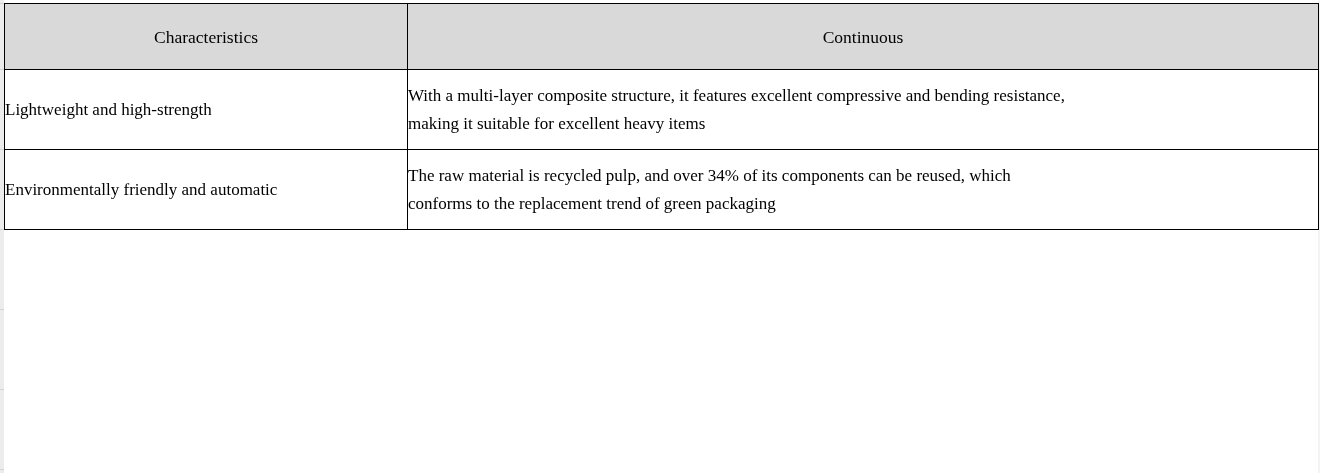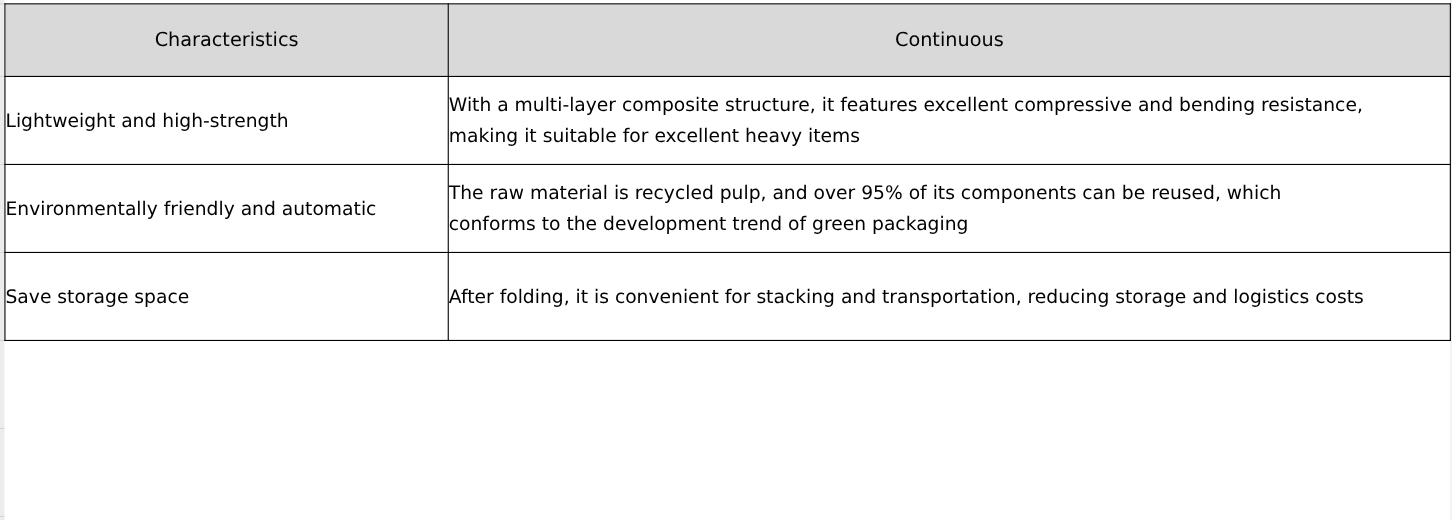--- a/index.html
+++ b/index.html
@@ -37,20 +37,21 @@
       height: 473px;
       background: #f3f3f3;
     }
     table.sheet {
       position: absolute;
       left: 4px;
       top: 3px;
       width: 1314px;
       border-collapse: collapse;
       table-layout: fixed;
+      font-family: Liberation Serif, serif;
     }
     table.sheet th, table.sheet td {
       border: 1px solid #000000;
       padding: 0;
       color: #000000;
       font-size: 17px;
       line-height: 28px;
       overflow: hidden;
       white-space: nowrap;
     }
@@ -116,24 +117,18 @@
     <tr>
       <td class="char-cell">Lightweight and high-strength</td>
       <td class="desc-cell">
         <span class="desc-line">With a multi-layer composite structure, it features excellent compressive and bending resistance,</span>
         <span class="desc-line">making it suitable for excellent heavy items</span>
       </td>
     </tr>
     <tr>
       <td class="char-cell">Environmentally friendly and automatic</td>
       <td class="desc-cell">
-        <span class="desc-line">The raw material is recycled pulp, and over 95% of its components can be reused, which</span>
-        <span class="desc-line">conforms to the development trend of green packaging</span>
-      </td>
-    </tr>
-    <tr>
-      <td class="char-cell">Save storage space</td>
-      <td class="desc-cell single">
-        <span class="desc-line">After folding, it is convenient for stacking and transportation, reducing storage and logistics costs</span>
+        <span class="desc-line">The raw material is recycled pulp, and over 34% of its components can be reused, which</span>
+        <span class="desc-line">conforms to the replacement trend of green packaging</span>
       </td>
     </tr>
   </tbody>
 </table>
 
 </body></html>

